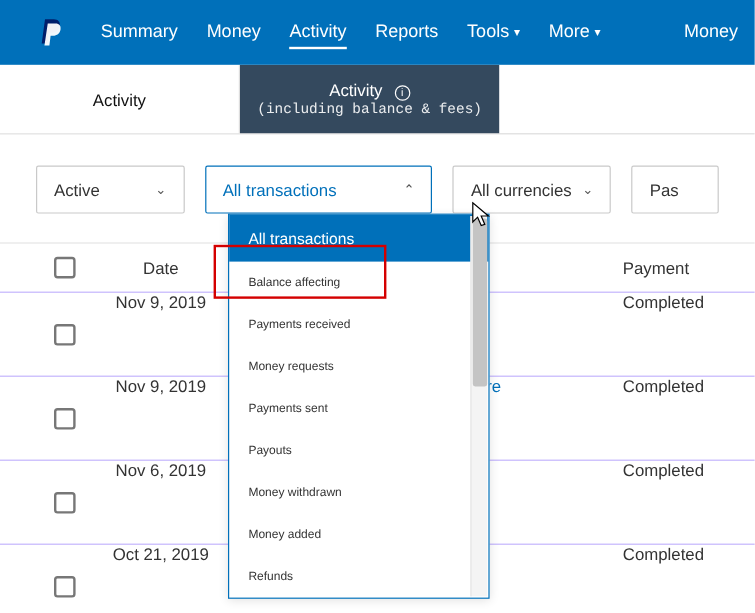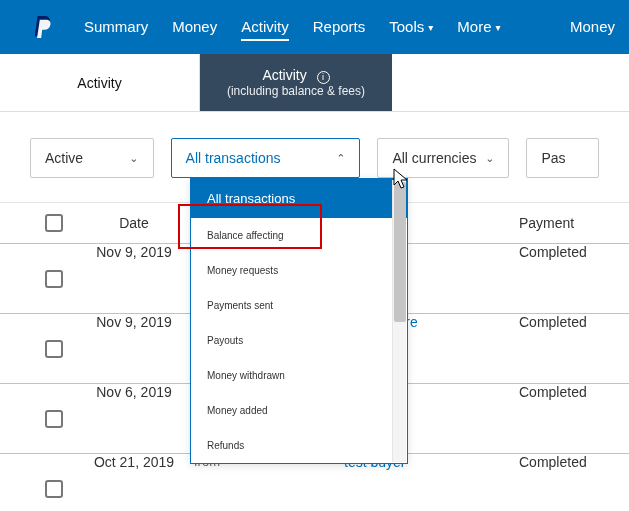--- a/index.html
+++ b/index.html
@@ -9,23 +9,23 @@
   .logo { width: 22px; height: 26px; display: flex; align-items: center; margin-right: 30px; }
   .nav-items { display: flex; gap: 24px; align-items: center; }
   .nav-item { color: #fff; font-size: 15px; cursor: pointer; padding: 4px 0; border-bottom: 2px solid transparent; }
   .nav-item.active { border-bottom: 2px solid #fff; font-weight: 500; }
   .nav-item .chev { font-size: 10px; margin-left: 4px; vertical-align: middle; display:inline-block; }
   .nav-help { margin-left: auto; }
 
   .subtabs { display: flex; height: 58px; background: #fff; border-bottom: 1px solid #ddd; }
   .subtab { flex: 0 0 auto; display: flex; flex-direction: column; align-items: center; justify-content: center; cursor: pointer; font-size: 14px; }
   .subtab.primary { width: 200px; background: #fff; color: #111; border-right: 1px solid #ddd; }
-  .subtab.secondary { width: 192px; background: #34495e; color: #fff; }
+  .subtab.secondary { width: 216px; background: #34495e; color: #fff; }
   .subtab.secondary .title { font-size: 14px; }
-  .subtab.secondary .sub { font-size: 12px; opacity: .9; }
+  .subtab.secondary .sub { font-size: 12px; opacity: .9; font-family: Liberation Mono, monospace; }
   .subtab.secondary .info-icon { display:inline-block; width:13px;height:13px;border:1px solid #fff;border-radius:50%;font-size:9px;line-height:11px;text-align:center;margin-left:6px; }
 
   .filters { display: flex; gap: 17px; padding: 26px 30px 24px; position: relative; }
   .filter { border: 1px solid #c9c9c9; background: #fff; height: 40px; display: flex; align-items: center; padding: 0 14px; font-size: 14px; color: #333; cursor: pointer; border-radius: 2px; }
   .filter .chev { margin-left: auto; font-size: 11px; color: #555; }
   .fl-active { width: 140px; }
   .fl-trans { width: 218px; border: 1px solid #0070ba; color: #0070ba; position: relative; z-index: 20; }
   .fl-curr { width: 150px; }
   .fl-past { width: 80px; }
 
@@ -111,20 +111,21 @@
     <span class="chev">⌄</span>
   </div>
   <div class="filter fl-past">
     <span>Pas</span>
   </div>
 
   <div class="dropdown">
     <ul>
       <li class="selected">All transactions</li>
       <li>Balance affecting</li>
+      <li>Payments received</li>
       <li>Money requests</li>
       <li>Payments sent</li>
       <li>Payouts</li>
       <li>Money withdrawn</li>
       <li>Money added</li>
       <li>Refunds</li>
     </ul>
     <div class="dd-scroll">
       <div class="thumb"></div>
 

